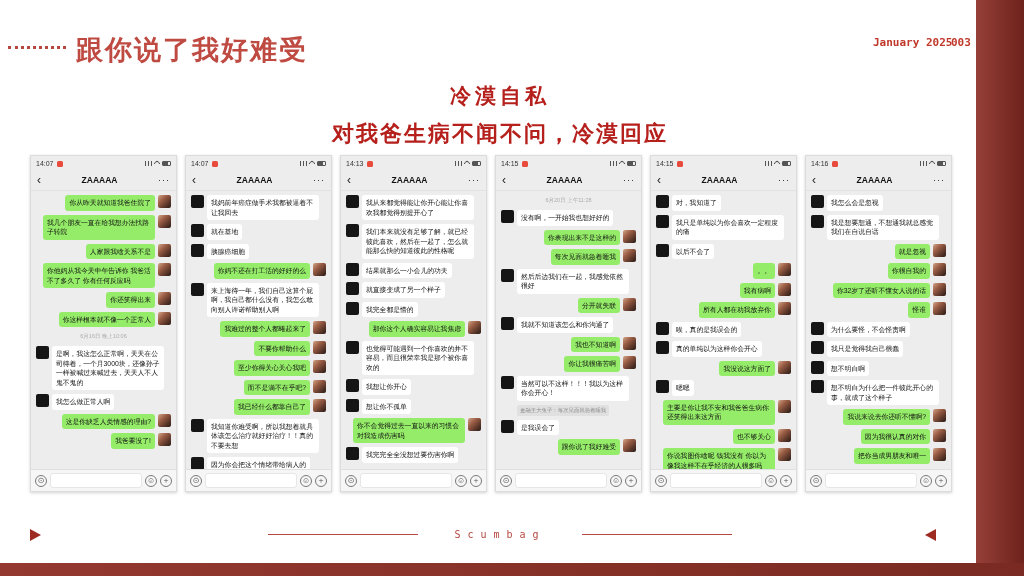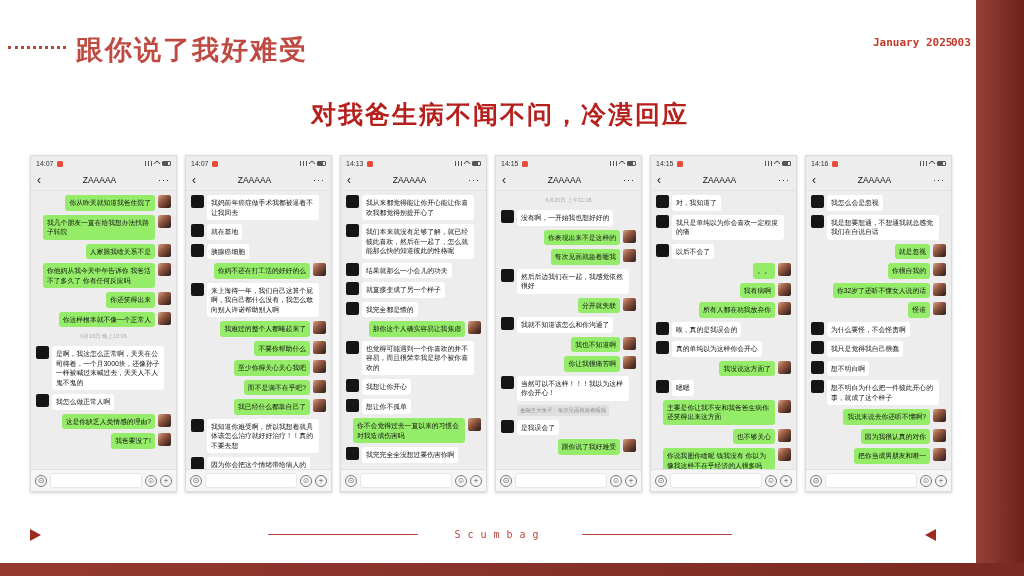--- a/index.html
+++ b/index.html
@@ -14,41 +14,41 @@
   .dotted{position:absolute;left:8px;top:46px;width:58px;border-top:3px dotted #b5473f;}
   .title{position:absolute;left:76px;top:32px;font-family:"Liberation Serif",serif;
          font-size:27px;font-weight:bold;color:#bf4a42;letter-spacing:2px;}
   .meta-date{position:absolute;left:873px;top:36px;font-family:"DejaVu Sans Mono",monospace;
              font-size:11px;color:#c0392b;font-weight:bold;}
   .meta-page{position:absolute;left:951px;top:36px;font-family:"DejaVu Sans Mono",monospace;
              font-size:11px;color:#c0392b;font-weight:bold;}
   .subtitle{position:absolute;left:0;top:82px;width:1000px;text-align:center;
             color:#b5201c;font-family:"Liberation Serif",serif;font-weight:bold;}
   .subtitle .l1{font-size:21px;letter-spacing:4px;}
-  .subtitle .l2{font-size:25px;letter-spacing:2px;margin-top:16px;}
+  .subtitle .l2{font-size:22px;letter-spacing:2px;margin-top:9px;}
   
   .panels{position:absolute;left:30px;top:155px;display:flex;gap:8px;}
   .panel{width:147px;height:337px;background:#ededed;border:1px solid #dcdcdc;
          box-shadow:0 1px 3px rgba(0,0,0,.18);display:flex;flex-direction:column;
          overflow:hidden;box-sizing:border-box;}
   .statusbar{height:13px;flex:0 0 13px;display:flex;align-items:center;padding:1px 5px 0;
              font-size:7px;color:#333;}
   .rec-badge{width:6px;height:6px;background:#e84b3c;border-radius:1.5px;margin-left:3px;}
   .st-icons{margin-left:auto;display:flex;align-items:center;gap:2px;}
   .signal-icon{width:7px;height:5px;
     background:repeating-linear-gradient(90deg,#555 0 1.4px,transparent 1.4px 2.8px);}
   .wifi-icon{width:6px;height:6px;border:1.2px solid #555;border-radius:50%;
     border-bottom-color:transparent;border-left-color:transparent;transform:rotate(-45deg);
     box-sizing:border-box;}
   .battery-icon{width:9px;height:5px;border:1px solid #555;border-radius:1px;
     background:linear-gradient(90deg,#555 65%,transparent 65%);box-sizing:border-box;}
   .navbar{height:20px;flex:0 0 20px;display:flex;align-items:center;padding:0 6px;
           border-bottom:1px solid #e2e2e2;}
   .back{font-size:12px;color:#222;line-height:1;cursor:pointer;}
-  .contact{flex:1;text-align:center;font-size:8.5px;font-weight:normal;color:#111;}
+  .contact{flex:1;text-align:center;font-size:8.5px;font-weight:bold;color:#111;}
   .more{font-size:9px;color:#222;letter-spacing:1px;cursor:pointer;}
   .msgs{flex:1 1 auto;overflow:hidden;padding:4px 5px;display:flex;flex-direction:column;
         gap:4px;}
   .divider{text-align:center;font-size:5.5px;color:#adadad;margin:2px 0;}
   .mrow{display:flex;align-items:flex-start;gap:3px;}
   .mrow.right{justify-content:flex-end;}
   .avatar{width:13px;height:13px;border-radius:2px;flex:0 0 auto;}
   .avatar.dark{background:#151515;}
   .avatar.photo{background:linear-gradient(135deg,#d3a68c 0%,#9c5f46 35%,#5c372a 70%,#2a1c15 100%);}
   .bubble{max-width:104px;padding:3px 4px;border-radius:3px;font-size:6.8px;line-height:1.4;
@@ -80,20 +80,21 @@
 <div class="slide">
   <div class="right-bar"></div>
   <div class="bottom-bar"></div>
 
   <div class="dotted"></div>
   <div class="title">跟你说了我好难受</div>
   <div class="meta-date">January 2025</div>
   <div class="meta-page">003</div>
 
   <div class="subtitle">
+    <div class="l1">冷漠自私</div>
     <div class="l2">对我爸生病不闻不问，冷漠回应</div>
   </div>
 
   <div class="panels">
       <div class="panel">
         <div class="statusbar">
           <span class="st-time">14:07</span>
           <span class="rec-badge"></span>
           <span class="st-icons">
             <span class="signal-icon"></span>

